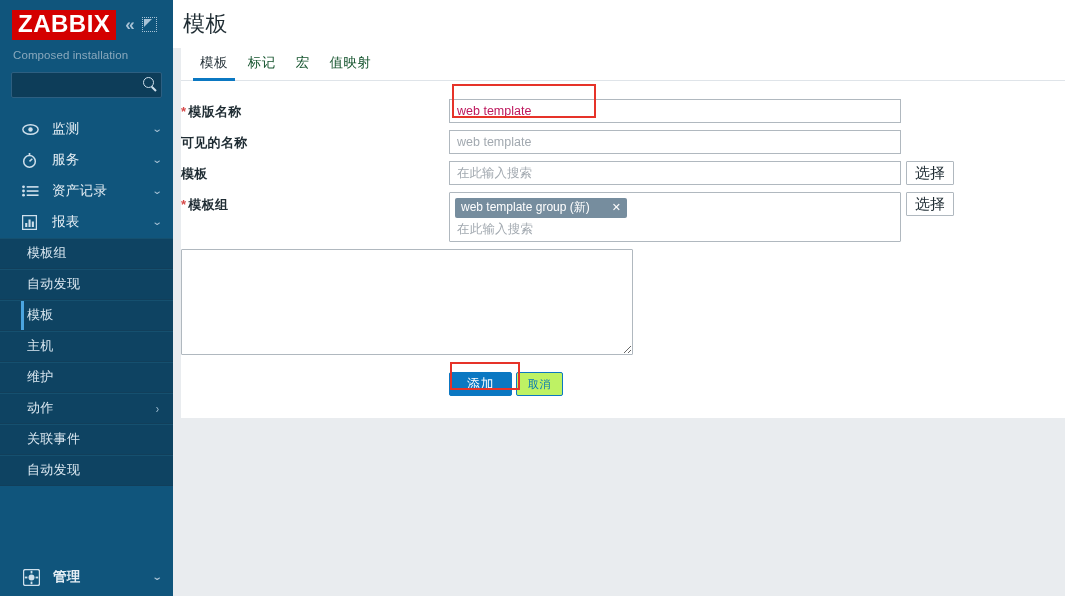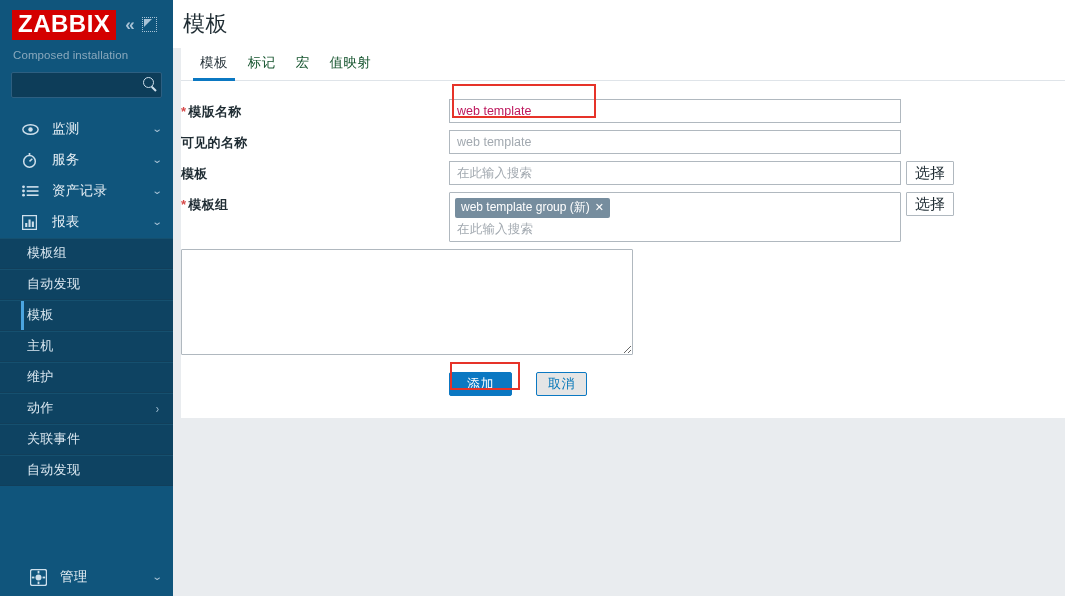--- a/index.html
+++ b/index.html
@@ -90,21 +90,21 @@
     border-top: 1px solid #15506f;
     position: relative;
     background: #0e4362;
   }
   .sub-item .sub-label { flex: 1; letter-spacing:.3px; }
   .sub-item .sub-arrow { font-size: 10px; color:#9dbbd0; transform: scaleY(1.2); }
   .sub-item.active::before {
     content:""; position:absolute; left:21px; top:0; bottom:0;
     width: 3px; background: #4ba5e0;
   }
-  .nav-bottom { position: absolute; bottom: 0; left: 8px; right: 0; }
+  .nav-bottom { position: absolute; bottom: 0; left: 1px; right: 0; font-weight: bold; }
   .nav-bottom .nav-item { height: 38px; background: #10557c; }
 
   
   .main { flex: 1; position: relative; height: 596px; background: #e9ecef; }
   .page-head {
     background: #ffffff; height: 48px;
     display: flex; align-items: center;
     padding-left: 10px;
   }
   .page-title { font-size: 22px; color: #1f2c33; letter-spacing: .5px; }
@@ -150,21 +150,21 @@
   }
   input.txt::placeholder { color: #a2a9b0; }
   .w-wide { width: 452px; }
 
   .multiselect {
     width: 452px; min-height: 44px;
     border: 1px solid #b0b8bf; background: #fff;
     padding: 4px 5px 3px 5px; border-radius: 1px;
   }
   .chip {
-    display: inline-flex; align-items: center; gap: 5px;
+    display: inline-flex; align-items: center; gap: 22px;
     background: #768d9e; color: #ffffff;
     font-size: 12px; padding: 2px 6px 3px 6px;
     border-radius: 2px; line-height: 1.25;
   }
   .chip-x { font-weight: bold; cursor: pointer; font-size: 11px; }
   .ms-placeholder {
     color: #a2a9b0; font-size: 12.5px; padding: 3px 2px 0 2px;
     letter-spacing: .2px;
   }
   .btn-select {
@@ -174,30 +174,30 @@
     border-radius: 1px; padding: 0 8px;
     font-family: "Liberation Sans", sans-serif;
   }
   textarea.desc {
     width: 452px; height: 106px;
     border: 1px solid #b0b8bf; border-radius: 1px;
     outline: none; resize: both;
     font-family: "Liberation Sans", sans-serif;
     font-size: 12.5px; padding: 4px 6px;
   }
-  .actions { display: flex; gap: 24px; padding-left: 0; margin-top: 10px; }
+  .actions { display: flex; gap: 4px; padding-left: 0; margin-top: 10px; }
   .btn-primary {
     background: #0b78c2; color: #fff; border: 1px solid #0b78c2;
     height: 24px; padding: 0 17px; font-size: 13px; cursor: pointer;
     border-radius: 2px; font-family: "Liberation Sans", sans-serif;
     letter-spacing: .5px;
   }
   .btn-ghost {
-    background: #e5e5e5; color: #0275b8; border: 1px solid #0b78c2;
-    height: 24px; padding: 0 11px; font-size: 13px; cursor: pointer;
+    background: #bef264; color: #0275b8; border: 1px solid #0b78c2;
+    height: 24px; padding: 0 11px; font-size: 11px; cursor: pointer;
     border-radius: 2px; font-family: "Liberation Sans", sans-serif;
     letter-spacing: .5px;
   }
 
   
   .annot { position: absolute; border: 2px solid #e63329; pointer-events: none; }
   #annot-name { left: 271px; top: 3px; width: 144px; height: 34px; }
   #annot-add  { left: 269px; top: 281px; width: 70px; height: 28px; }
 </style>
 </head>

